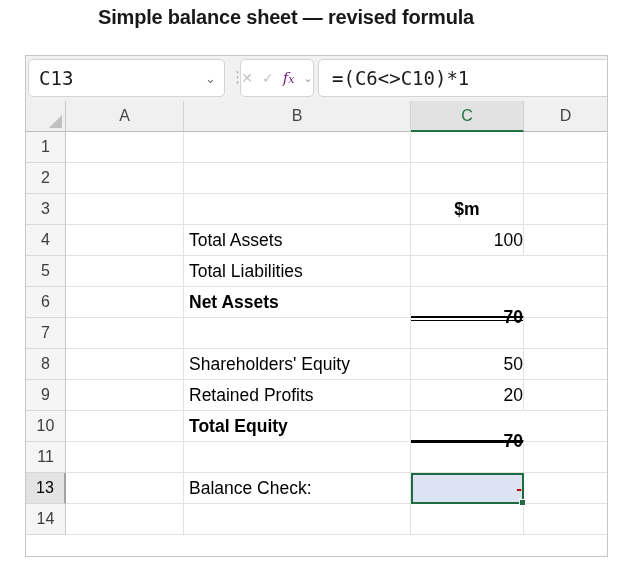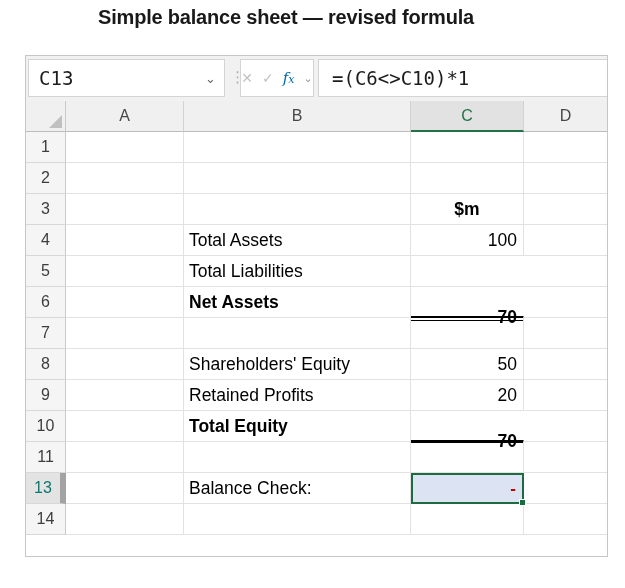--- a/index.html
+++ b/index.html
@@ -13,28 +13,28 @@
   }
 
   .sheet {
     position:absolute; left:25px; top:55px; width:583px; height:502px;
     border:1px solid #c6c6c6; background:#ffffff; overflow:hidden;
   }
 
   
   .fbar { position:relative; width:100%; height:45px; background:#f1f1f1; }
   .fbox { position:absolute; top:3px; height:38px; background:#ffffff;
-          border:1px solid #d4d4d4; border-radius:0; display:flex; align-items:center; }
+          border:1px solid #d4d4d4; border-radius:5px; display:flex; align-items:center; }
   .namebox { left:2px; width:197px; justify-content:space-between; padding:0 8px 0 10px; }
   .namebox .ref { font-family:"DejaVu Sans Mono", monospace; font-size:19px; color:#1c1c1c; }
   .chev { color:#6b6b6b; font-size:13px; line-height:1; }
   .dots { position:absolute; left:204px; top:12px; color:#adadad; font-size:15px; }
   .iconbox { left:214px; width:74px; justify-content:center; gap:9px; }
   .icon-x, .icon-check { color:#c2c2c2; font-size:14px; }
-  .fx { font-family:"DejaVu Serif", serif; font-style:italic; font-size:15px; color:#0369a1; }
+  .fx { font-family:"DejaVu Serif", serif; font-style:italic; font-size:15px; color:#701a75; }
   .fx .sub { font-size:11px; }
   .iconbox .chev { font-size:11px; color:#9a9a9a; }
   .formulabox { left:292px; width:328px; padding-left:13px; }
   .formulabox .ftext { font-family:"DejaVu Sans Mono", monospace; font-size:19px; color:#1c1c1c; white-space:pre; }
 
   
   .grid { width:100%; }
   .hrow, .row { display:flex; width:100%; }
   .hrow { height:31px; }
   .row { height:31px; }
@@ -47,27 +47,27 @@
   .ch { display:flex; align-items:center; justify-content:center;
         background:#f0f0f0; color:#474747; font-size:16px;
         border-right:1px solid #d2d2d2; border-bottom:1px solid #bcbcbc; }
   .ch.w-a { width:118px; } .ch.w-b { width:227px; } .ch.w-c { width:113px; }
   .ch.w-d { flex:1; border-right:none; }
   .ch.sel { background:#e2e2e2; color:#217346; border-bottom:2.5px solid #217346; }
 
   .rh { width:40px; display:flex; align-items:center; justify-content:center;
         background:#f5f5f5; color:#3d3d3d; font-size:16px;
         border-right:1px solid #c9c9c9; border-bottom:1px solid #d8d8d8; }
-  .rh.sel { background:#e3e3e3; color:#0f766e; border-right:6px solid #a3a3a3; }
+  .rh.sel { background:#e3e3e3; color:#000000; border-right:2px solid #a3a3a3; }
 
   .cell { border-right:1px solid #e2e2e2; border-bottom:1px solid #e2e2e2;
           font-size:17.5px; color:#000; display:flex; align-items:center; overflow:visible; }
   .ca { width:118px; }
   .cb { width:227px; padding-left:5px; }
-  .cc { width:113px; justify-content:flex-end; padding-right:6px; }
+  .cc { width:113px; justify-content:flex-end; }
   .cd { flex:1; border-right:none; }
   .bold { font-weight:bold; }
   .cc.center { justify-content:center; padding-right:0; }
   .cc.line-top    { border-top:1.5px solid #000;margin-top:29px; }
   .cc.dbl-bottom  { border-bottom:4px double #000; }
   .cc.thick-bottom{ border-bottom:2px solid #000; }
 
   .selcell { position:relative; background:#dce3f2; border:2px solid #1e6b41 !important; }
   .selcell .neg { color:#c00000; font-weight:bold; font-size:17px; }
   .handle { position:absolute; right:-4px; bottom:-4px; width:7px; height:7px;

